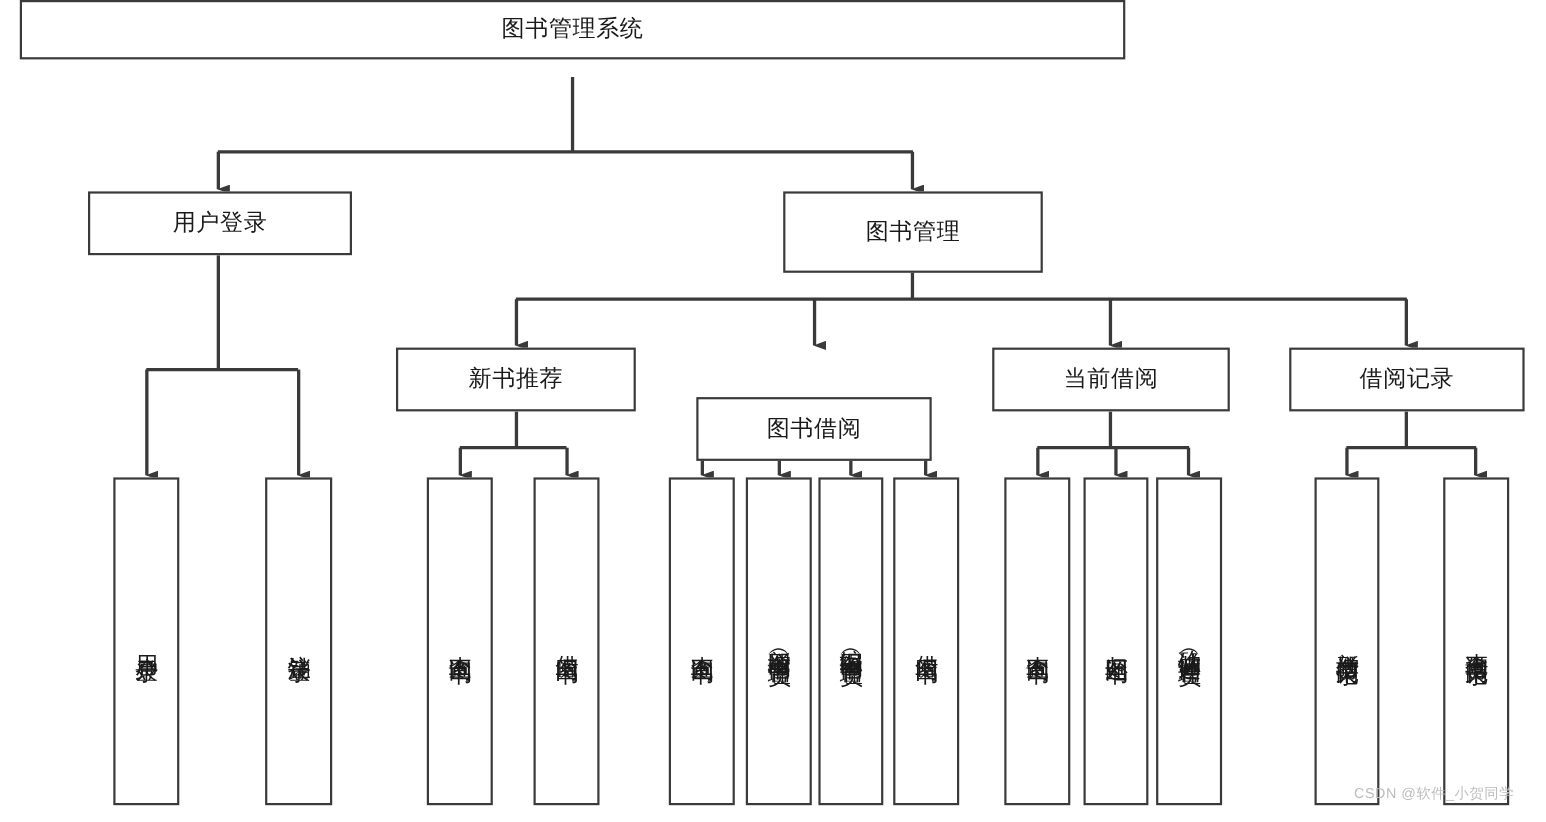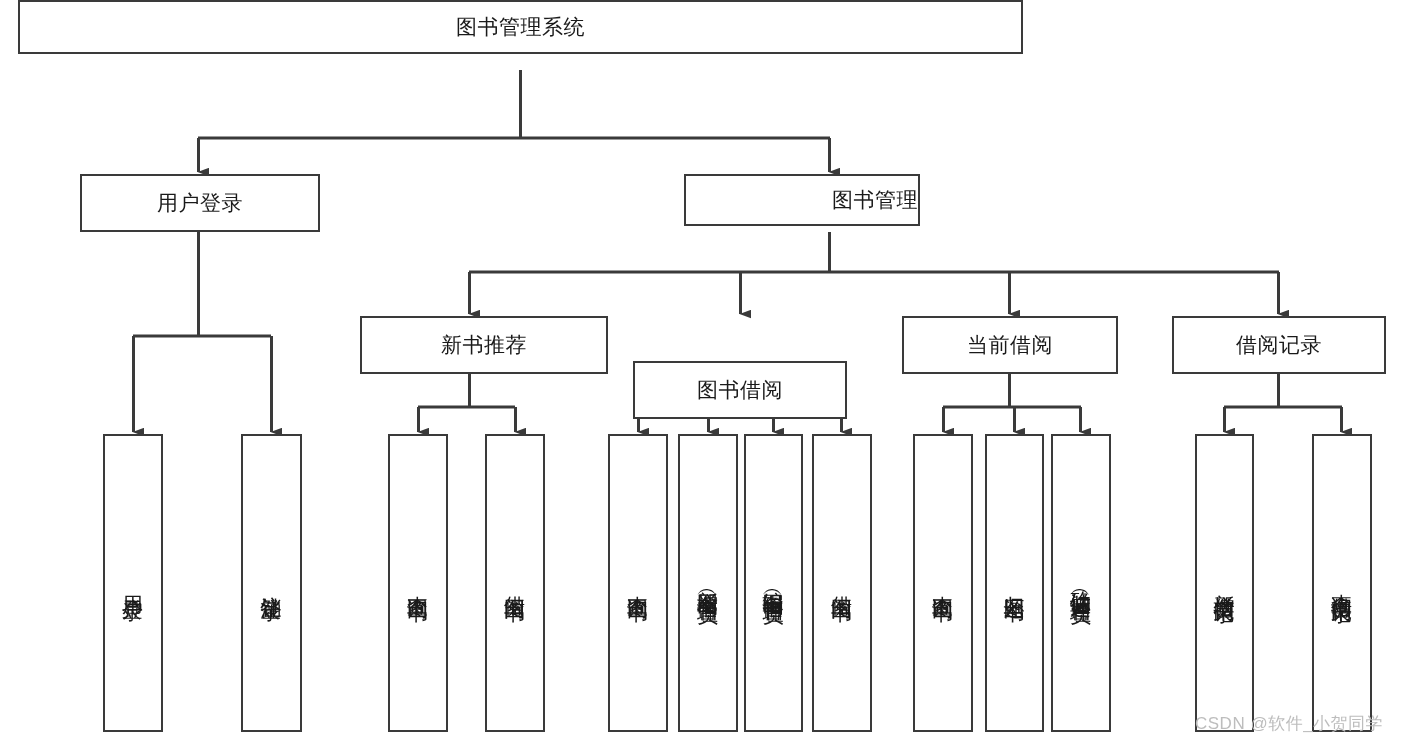--- a/index.html
+++ b/index.html
@@ -51,24 +51,25 @@
     writing-mode: vertical-rl;
     text-orientation: upright;
     white-space: nowrap;
     letter-spacing: 2px;
     line-height: 1;
     font-size: 21px;
   }
   .watermark {
     position: absolute;
     color: #bdbdbd;
-    font-size: 17px;
+    font-size: 13px;
     white-space: nowrap;
     pointer-events: none;
     letter-spacing: 0.5px;
+    padding-left: 36px;
   }
 </style>
 </head>
 <body>
 
 <div id="diagram-root">
 
   <svg class="layer" viewBox="0 0 1405 747">
     <defs>
       <marker id="arrowhead" markerWidth="10" markerHeight="12" refX="4.2" refY="10.5" orient="auto" markerUnits="userSpaceOnUse">
@@ -119,25 +120,25 @@
     </g>
   </svg>
 
   <div class="node-box" style="left:18px; top:0; width:1005px; height:54px;">
     <span class="node-label">图书管理系统</span>
   </div>
 
   <div class="node-box" style="left:80px; top:174px; width:240px; height:58px;">
     <span class="node-label">用户登录</span>
   </div>
-  <div class="node-box" style="left:684px; top:174px; width:236px; height:52px;justify-content:flex-end;">
+  <div class="node-box" style="left:712px; top:174px; width:236px; height:74px;">
     <span class="node-label">图书管理</span>
   </div>
 
-  <div class="node-box" style="left:360px; top:316px; width:248px; height:58px;">
+  <div class="node-box" style="left:360px; top:316px; width:218px; height:58px;">
     <span class="node-label">新书推荐</span>
   </div>
   <div class="node-box" style="left:633px; top:316px; width:214px; height:58px;margin-top:45px;">
     <span class="node-label">图书借阅</span>
   </div>
   <div class="node-box" style="left:902px; top:316px; width:216px; height:58px;">
     <span class="node-label">当前借阅</span>
   </div>
   <div class="node-box" style="left:1172px; top:316px; width:214px; height:58px;">
     <span class="node-label">借阅记录</span>

